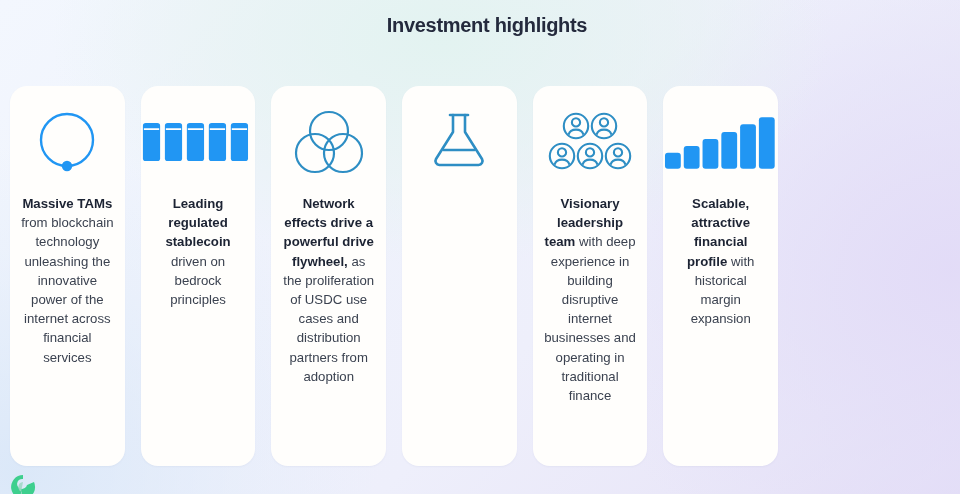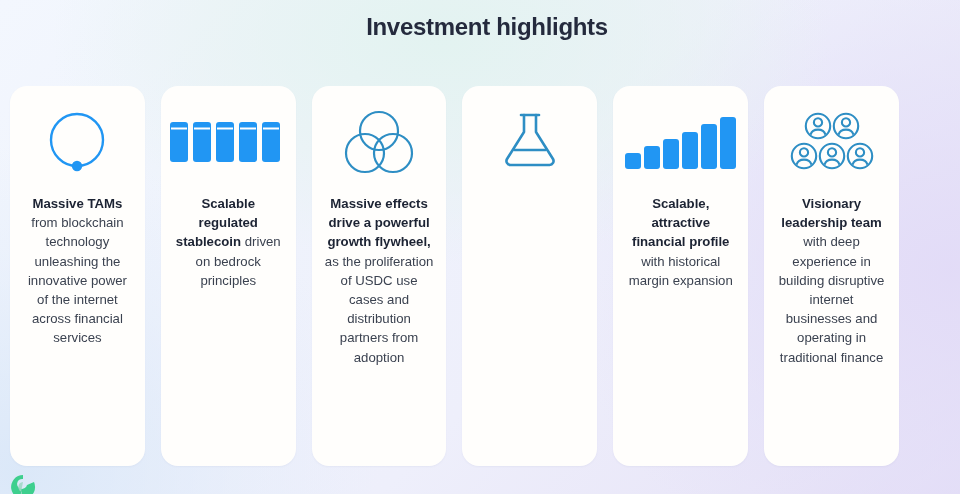--- a/index.html
+++ b/index.html
@@ -24,33 +24,33 @@
       linear-gradient(135deg, #f3f7fe 0%, #eff3fc 30%, #eeeffb 60%, #e9e6f8 85%, #e3dcf6 100%);
   }
 
   
   #title {
     position: absolute;
     top: 13px;
     left: 14px;
     right: 0;
     text-align: center;
-    font-size: 24px;
+    font-size: 20px;
     font-weight: bold;
     letter-spacing: -0.3px;
     color: #242a3d;
     line-height: 1.2;
   }
 
   
   #cards {
     position: absolute;
     top: 86px;
     left: 10px;
-    width: 889px;
+    width: 768px;
     height: 380px;
     display: flex;
     gap: 16px;
   }
   .card {
     flex: 1 1 0;
     background: #fffefc;
     border-radius: 17px;
     box-shadow: 0 1px 2px rgba(120,130,170,0.07);
     position: relative;
@@ -119,66 +119,48 @@
           <g stroke="#ffffff" stroke-width="1.8">
             <line x1="3" y1="12.5" x2="19" y2="12.5"></line>
             <line x1="26" y1="12.5" x2="42" y2="12.5"></line>
             <line x1="49" y1="12.5" x2="65" y2="12.5"></line>
             <line x1="72" y1="12.5" x2="88" y2="12.5"></line>
             <line x1="95" y1="12.5" x2="111" y2="12.5"></line>
           </g>
         </svg>
       </div>
       <div class="card-text">
-        <b>Scalable regulated stablecoin</b><span> driven on bedrock principles</span>
+        <b>Leading regulated stablecoin</b><span> driven on bedrock principles</span>
       </div>
     </div>
 
     <div class="card">
       <div class="icon-wrap">
         <svg width="78" height="74" viewBox="0 0 78 74" aria-hidden="true">
           <g fill="none" stroke="#2e8ec4" stroke-width="2.2">
             <circle cx="39" cy="26" r="19"></circle>
             <circle cx="25" cy="48" r="19"></circle>
             <circle cx="53" cy="48" r="19"></circle>
           </g>
         </svg>
       </div>
       <div class="card-text">
-        <b>Massive effects drive a powerful growth flywheel,</b><span> as the proliferation of USDC use cases and distribution partners from adoption</span>
+        <b>Network effects drive a powerful drive flywheel,</b><span> as the proliferation of USDC use cases and distribution partners from adoption</span>
       </div>
     </div>
 
     <div class="card">
       <div class="icon-wrap">
         <svg width="62" height="66" viewBox="0 0 62 66" aria-hidden="true">
           <g fill="none" stroke="#2e8ec4" stroke-width="2.6" stroke-linejoin="round" stroke-linecap="round">
             <path d="M22 6 h18"></path>
             <path d="M25 6 v17 L8 50 a4 4 0 0 0 3.4 6 h39.2 a4 4 0 0 0 3.4 -6 L37 23 V6"></path>
             <path d="M15.5 41 h31"></path>
           </g>
         </svg>
-      </div>
-    </div>
-
-    <div class="card">
-      <div class="icon-wrap">
-        <svg width="116" height="58" viewBox="0 0 116 58" aria-hidden="true">
-          <g fill="#2196f3">
-            <rect x="2" y="40" width="16" height="16" rx="3"></rect>
-            <rect x="21" y="33" width="16" height="23" rx="3"></rect>
-            <rect x="40" y="26" width="16" height="30" rx="3"></rect>
-            <rect x="59" y="19" width="16" height="37" rx="3"></rect>
-            <rect x="78" y="11" width="16" height="45" rx="3"></rect>
-            <rect x="97" y="4" width="16" height="52" rx="3"></rect>
-          </g>
-        </svg>
-      </div>
-      <div class="card-text">
-        <b>Scalable, attractive financial profile</b><span> with historical margin expansion</span>
       </div>
     </div>
 
     <div class="card">
       <div class="icon-wrap">
         <svg width="104" height="62" viewBox="0 0 104 62" aria-hidden="true">
           <defs>
             <g id="av">
               <circle cx="0" cy="0" r="12.2" fill="none" stroke="#2e8ec4" stroke-width="2.1"></circle>
               <circle cx="0" cy="-3.6" r="4.1" fill="none" stroke="#2e8ec4" stroke-width="2.1"></circle>
@@ -190,20 +172,38 @@
           <use href="#av" x="24" y="45"></use>
           <use href="#av" x="52" y="45"></use>
           <use href="#av" x="80" y="45"></use>
         </svg>
       </div>
       <div class="card-text">
         <b>Visionary leadership team</b><span> with deep experience in building disruptive internet businesses and operating in traditional finance</span>
       </div>
     </div>
 
+    <div class="card">
+      <div class="icon-wrap">
+        <svg width="116" height="58" viewBox="0 0 116 58" aria-hidden="true">
+          <g fill="#2196f3">
+            <rect x="2" y="40" width="16" height="16" rx="3"></rect>
+            <rect x="21" y="33" width="16" height="23" rx="3"></rect>
+            <rect x="40" y="26" width="16" height="30" rx="3"></rect>
+            <rect x="59" y="19" width="16" height="37" rx="3"></rect>
+            <rect x="78" y="11" width="16" height="45" rx="3"></rect>
+            <rect x="97" y="4" width="16" height="52" rx="3"></rect>
+          </g>
+        </svg>
+      </div>
+      <div class="card-text">
+        <b>Scalable, attractive financial profile</b><span> with historical margin expansion</span>
+      </div>
+    </div>
+
   </div>
 
   <svg id="logo" viewBox="0 0 30 30" aria-hidden="true">
     <path d="M15 3 a12 12 0 1 0 11 7 l-7 3 a5 5 0 1 1 -4 -6 z" fill="#3ecf8e"></path>
     <path d="M15 10 a5 5 0 0 0 -1 9.8 l0 6.1 a12 12 0 0 1 -2 -0.4 z" fill="#9fd6c4" opacity="0.85"></path>
   </svg>
 
 </div>
 
 </body></html>

